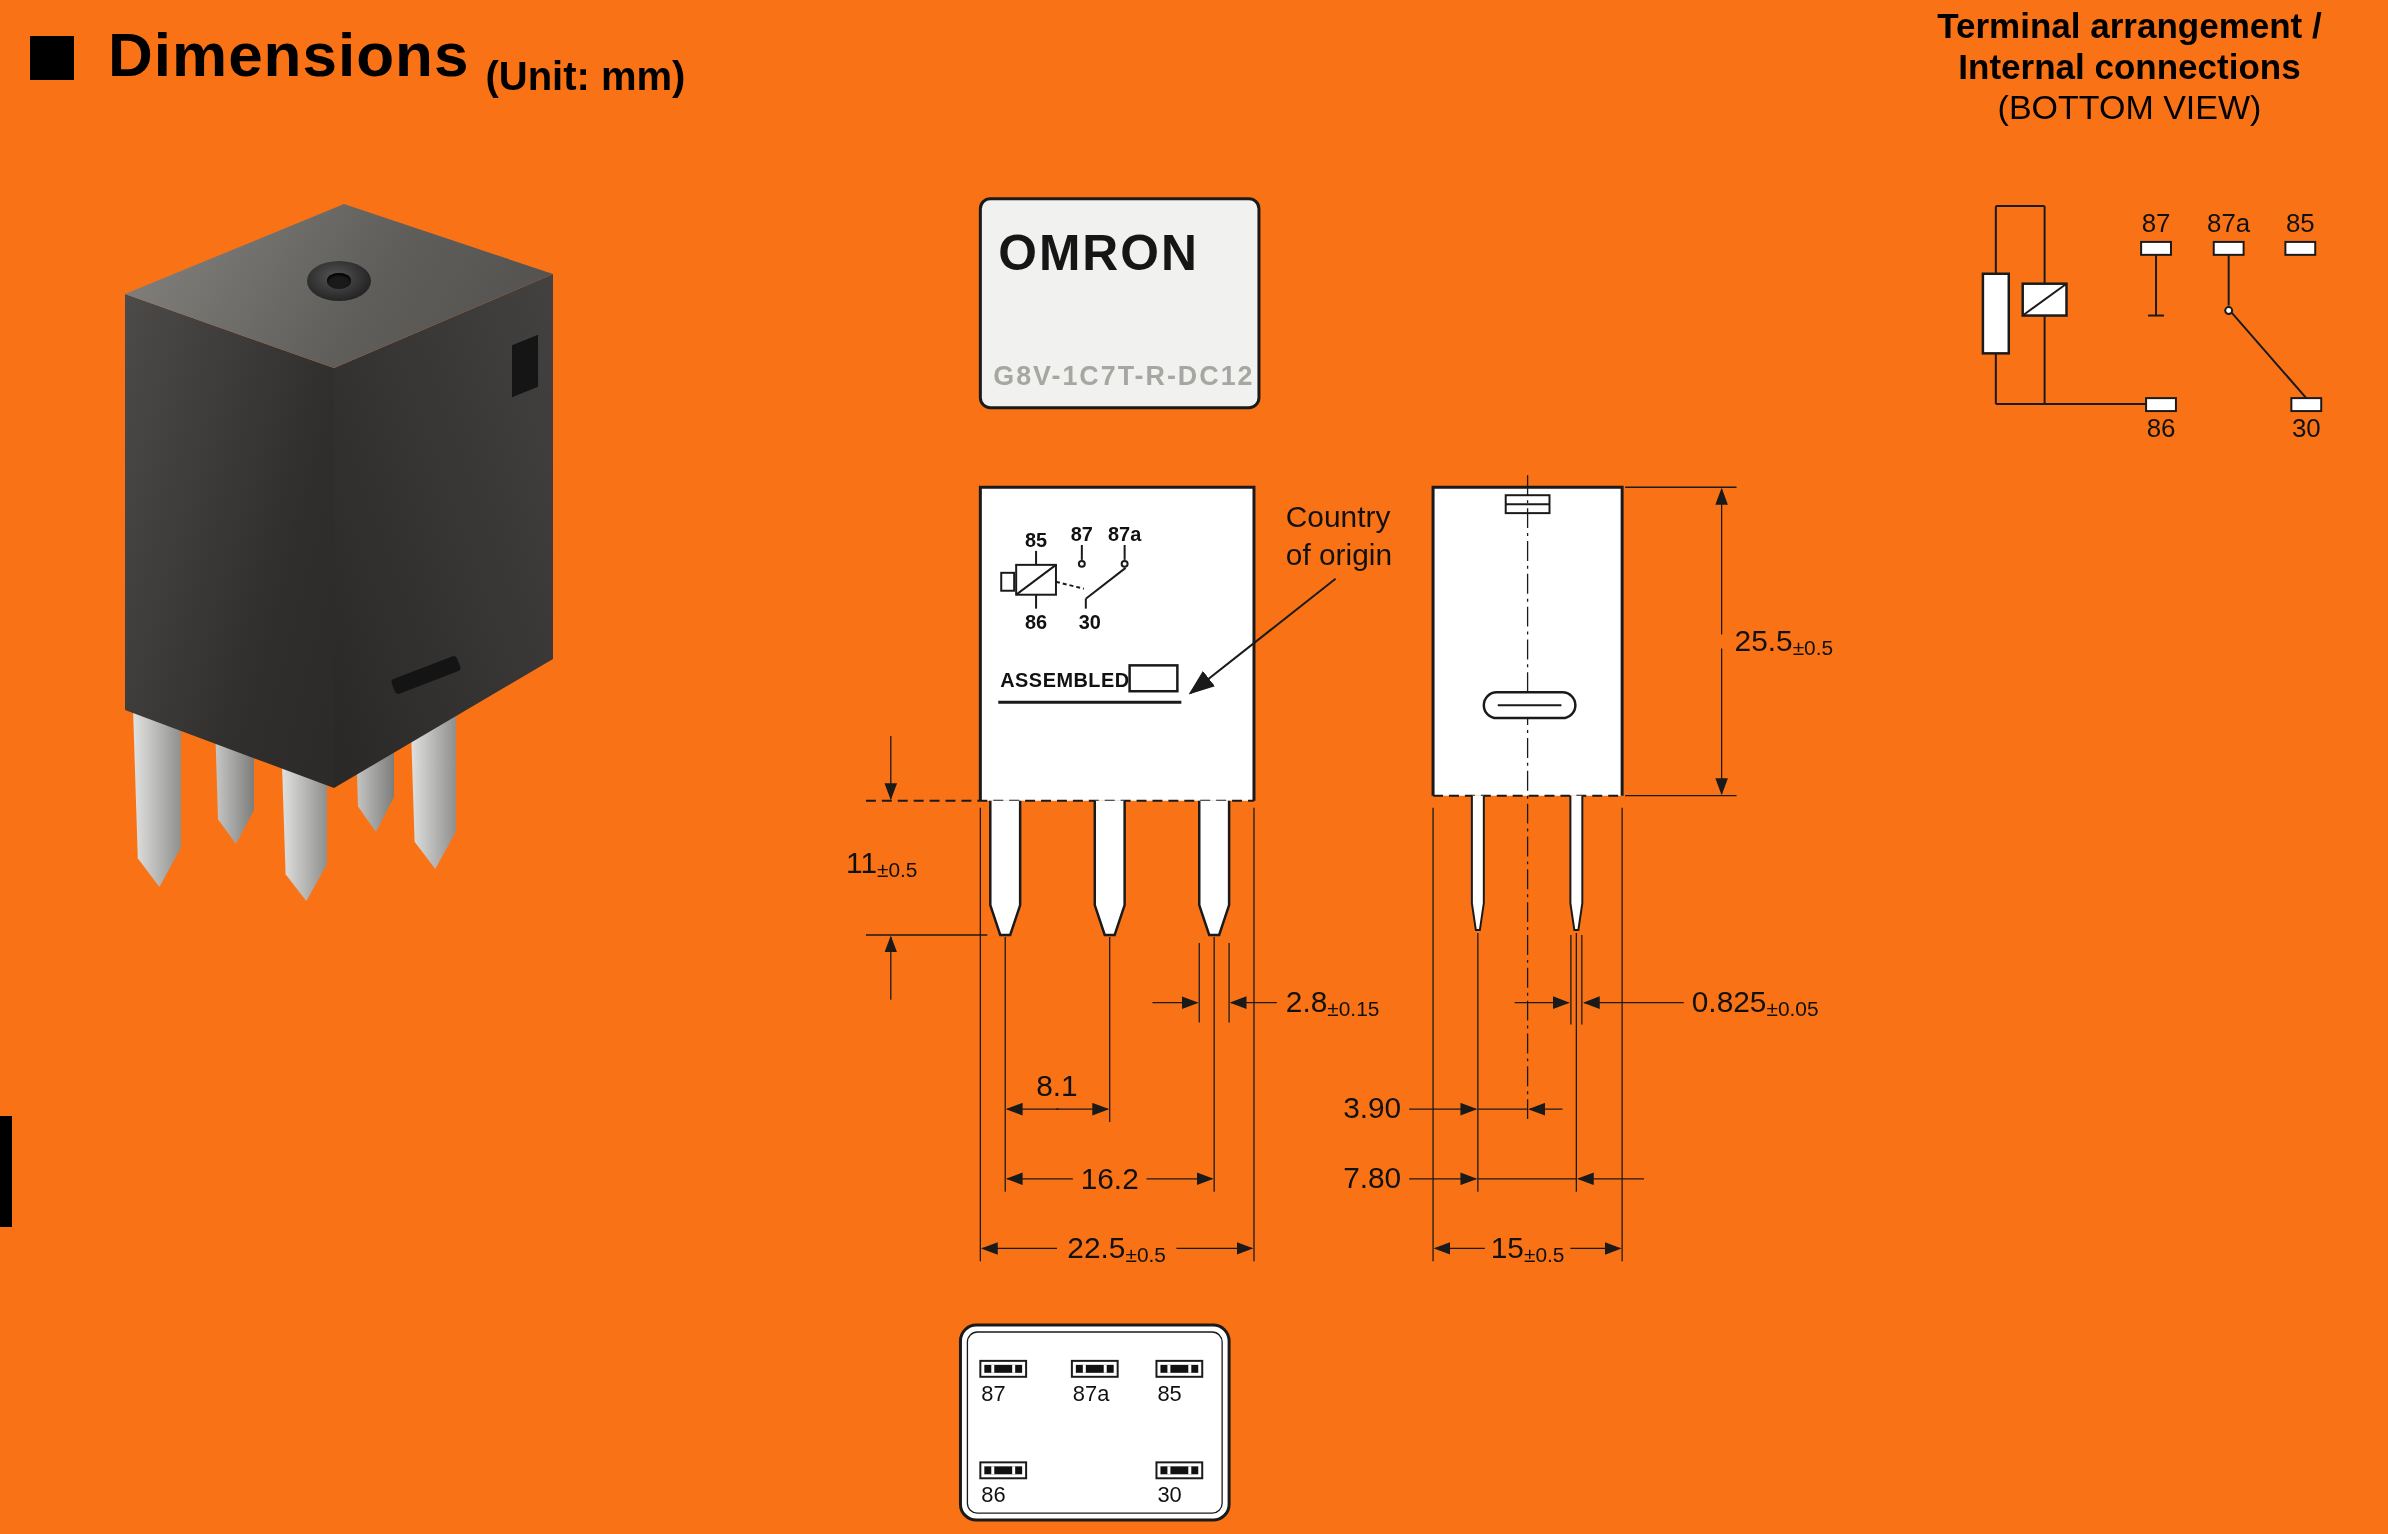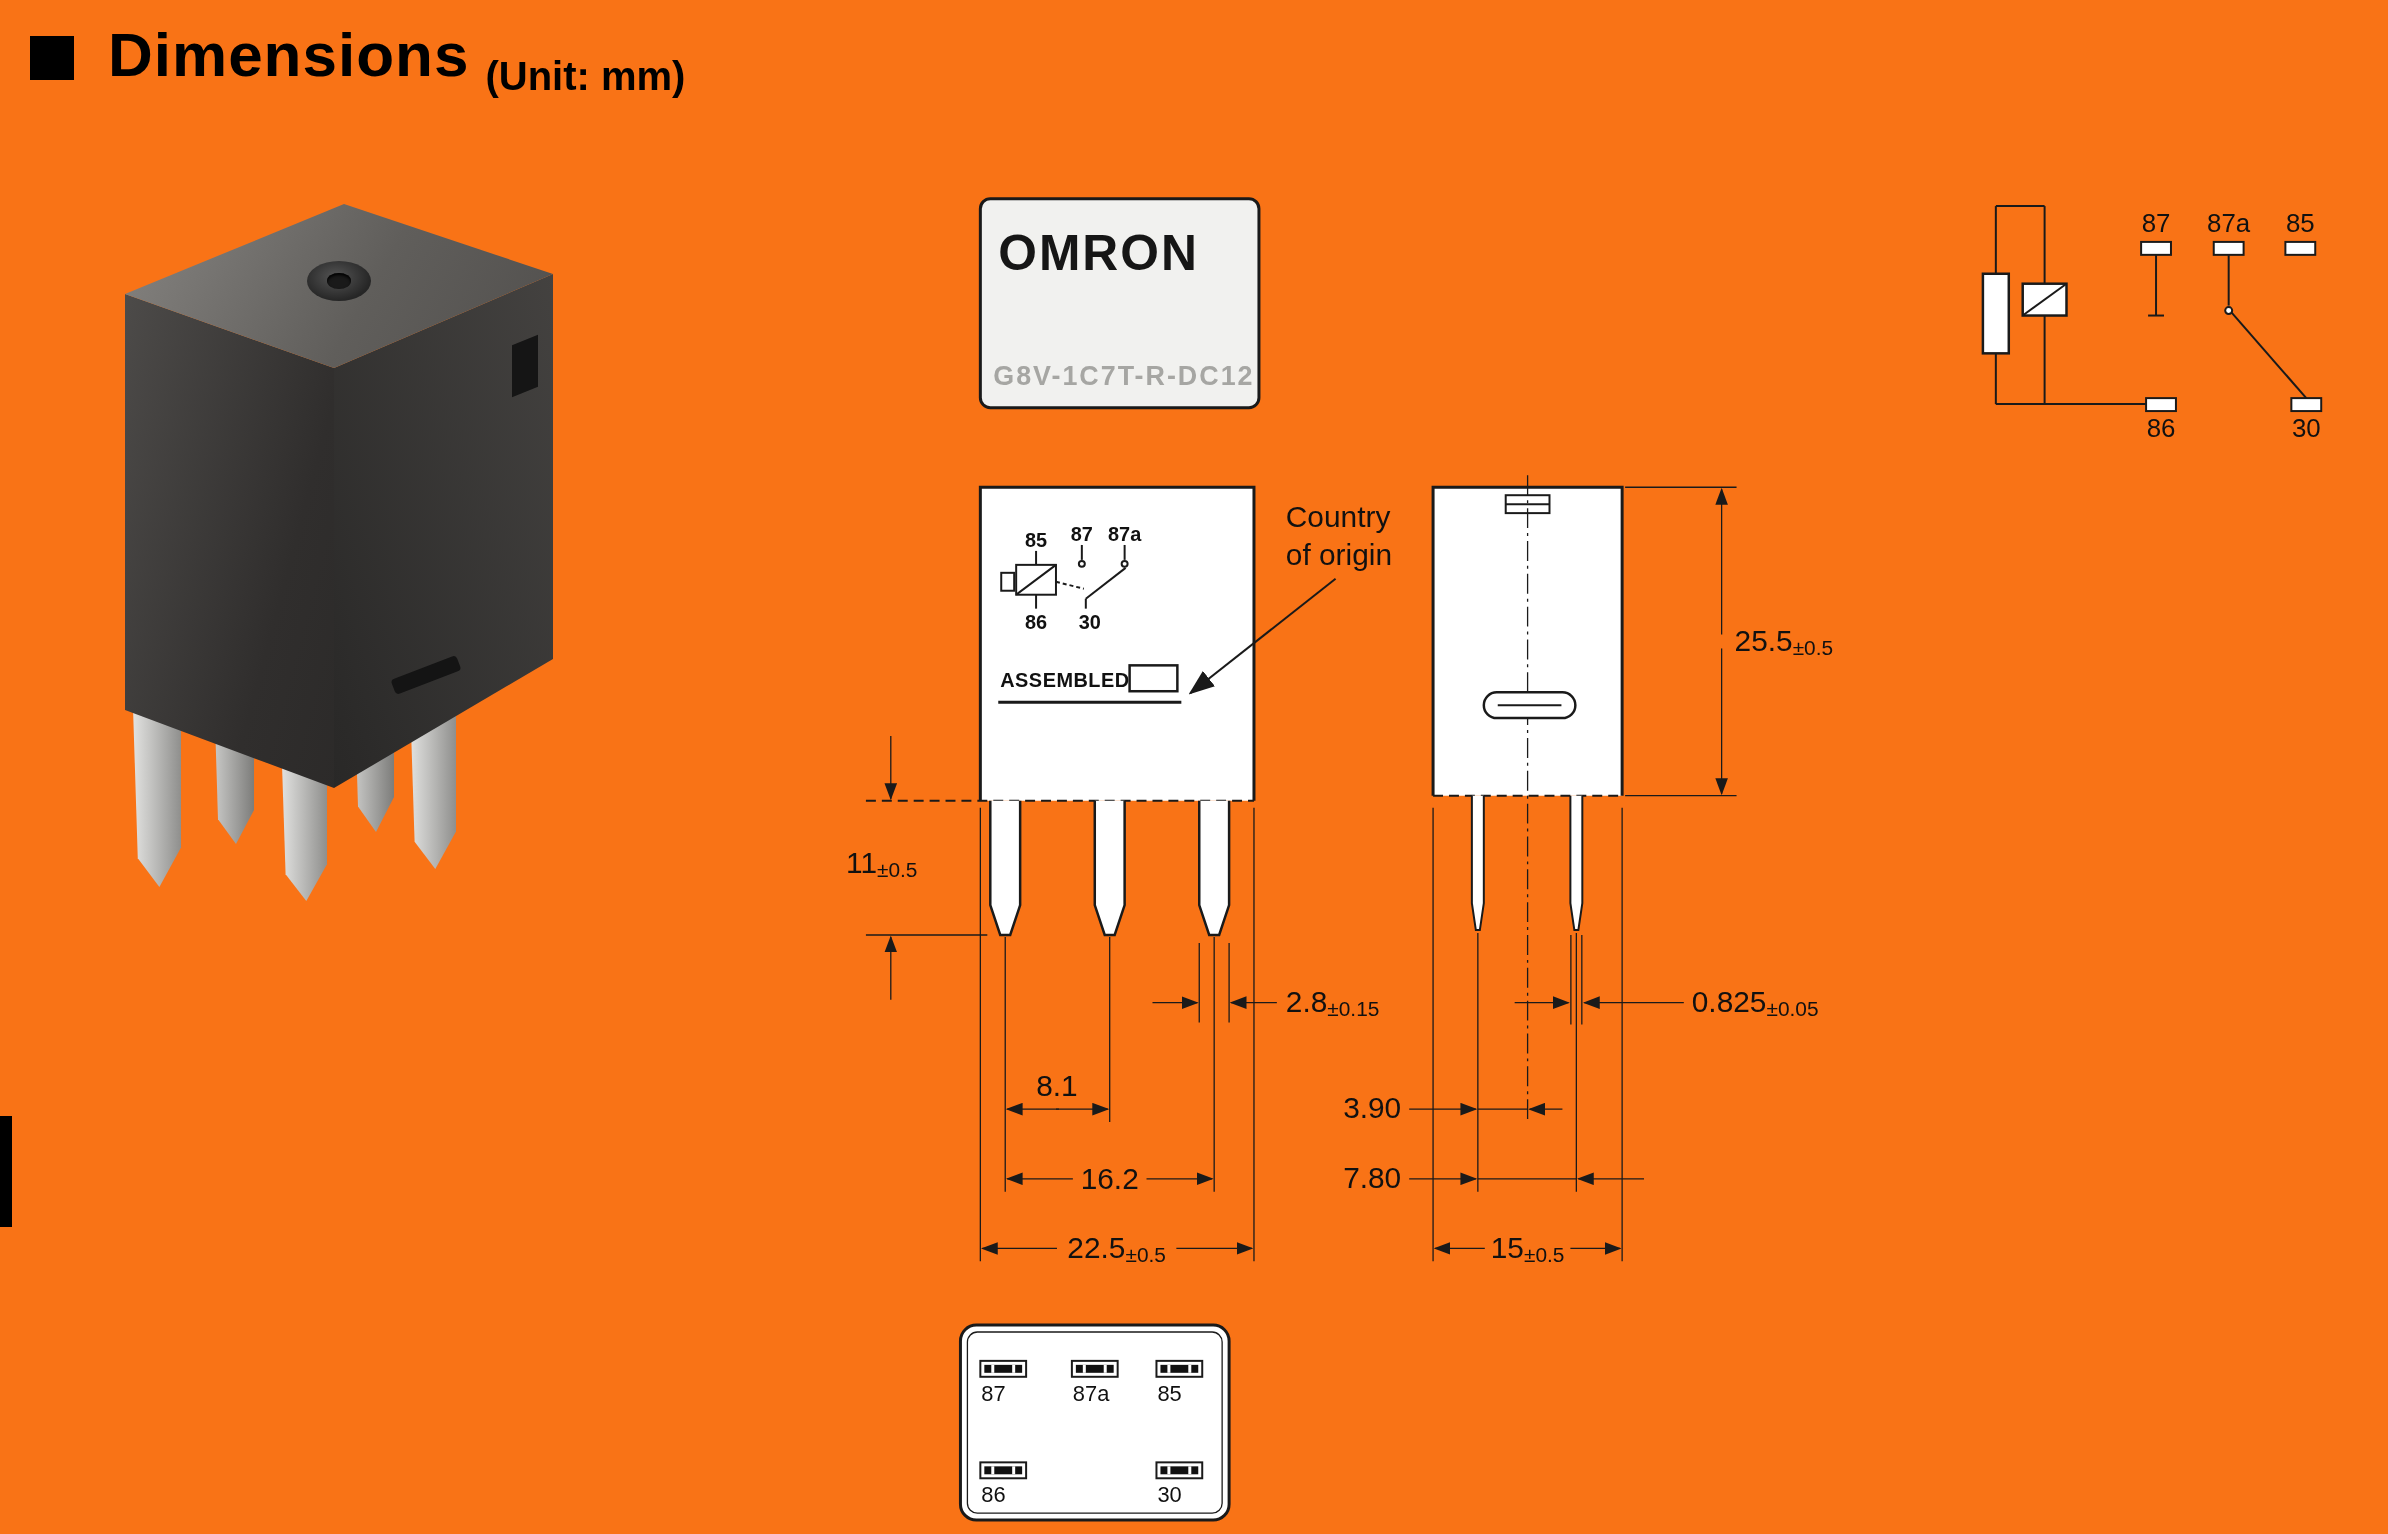--- a/index.html
+++ b/index.html
@@ -72,20 +72,25 @@
 <body>
 
 <div class="page">
 
   <div class="title-row">
     <div class="bullet"></div>
     <span class="title-main">Dimensions</span>
     <span class="title-unit">(Unit: mm)</span>
   </div>
 
+  <div class="term-head">
+    <div class="b">Terminal arrangement /</div>
+    <div class="b">Internal connections</div>
+    <div class="n">(BOTTOM VIEW)</div>
+  </div>
 
   <div class="photo">
     <div class="pin" style="left:33px;  top:509px; width:48px; height:179px;"></div>
     <div class="pin back" style="left:114px; top:490px; width:40px; height:155px;"></div>
     <div class="pin" style="left:181px; top:535px; width:46px; height:167px;"></div>
     <div class="pin back" style="left:254px; top:474px; width:40px; height:159px;"></div>
     <div class="pin" style="left:310px; top:499px; width:46px; height:171px;"></div>
     <div class="face-front"></div>
     <div class="face-right"></div>
     <div class="face-top"></div>

